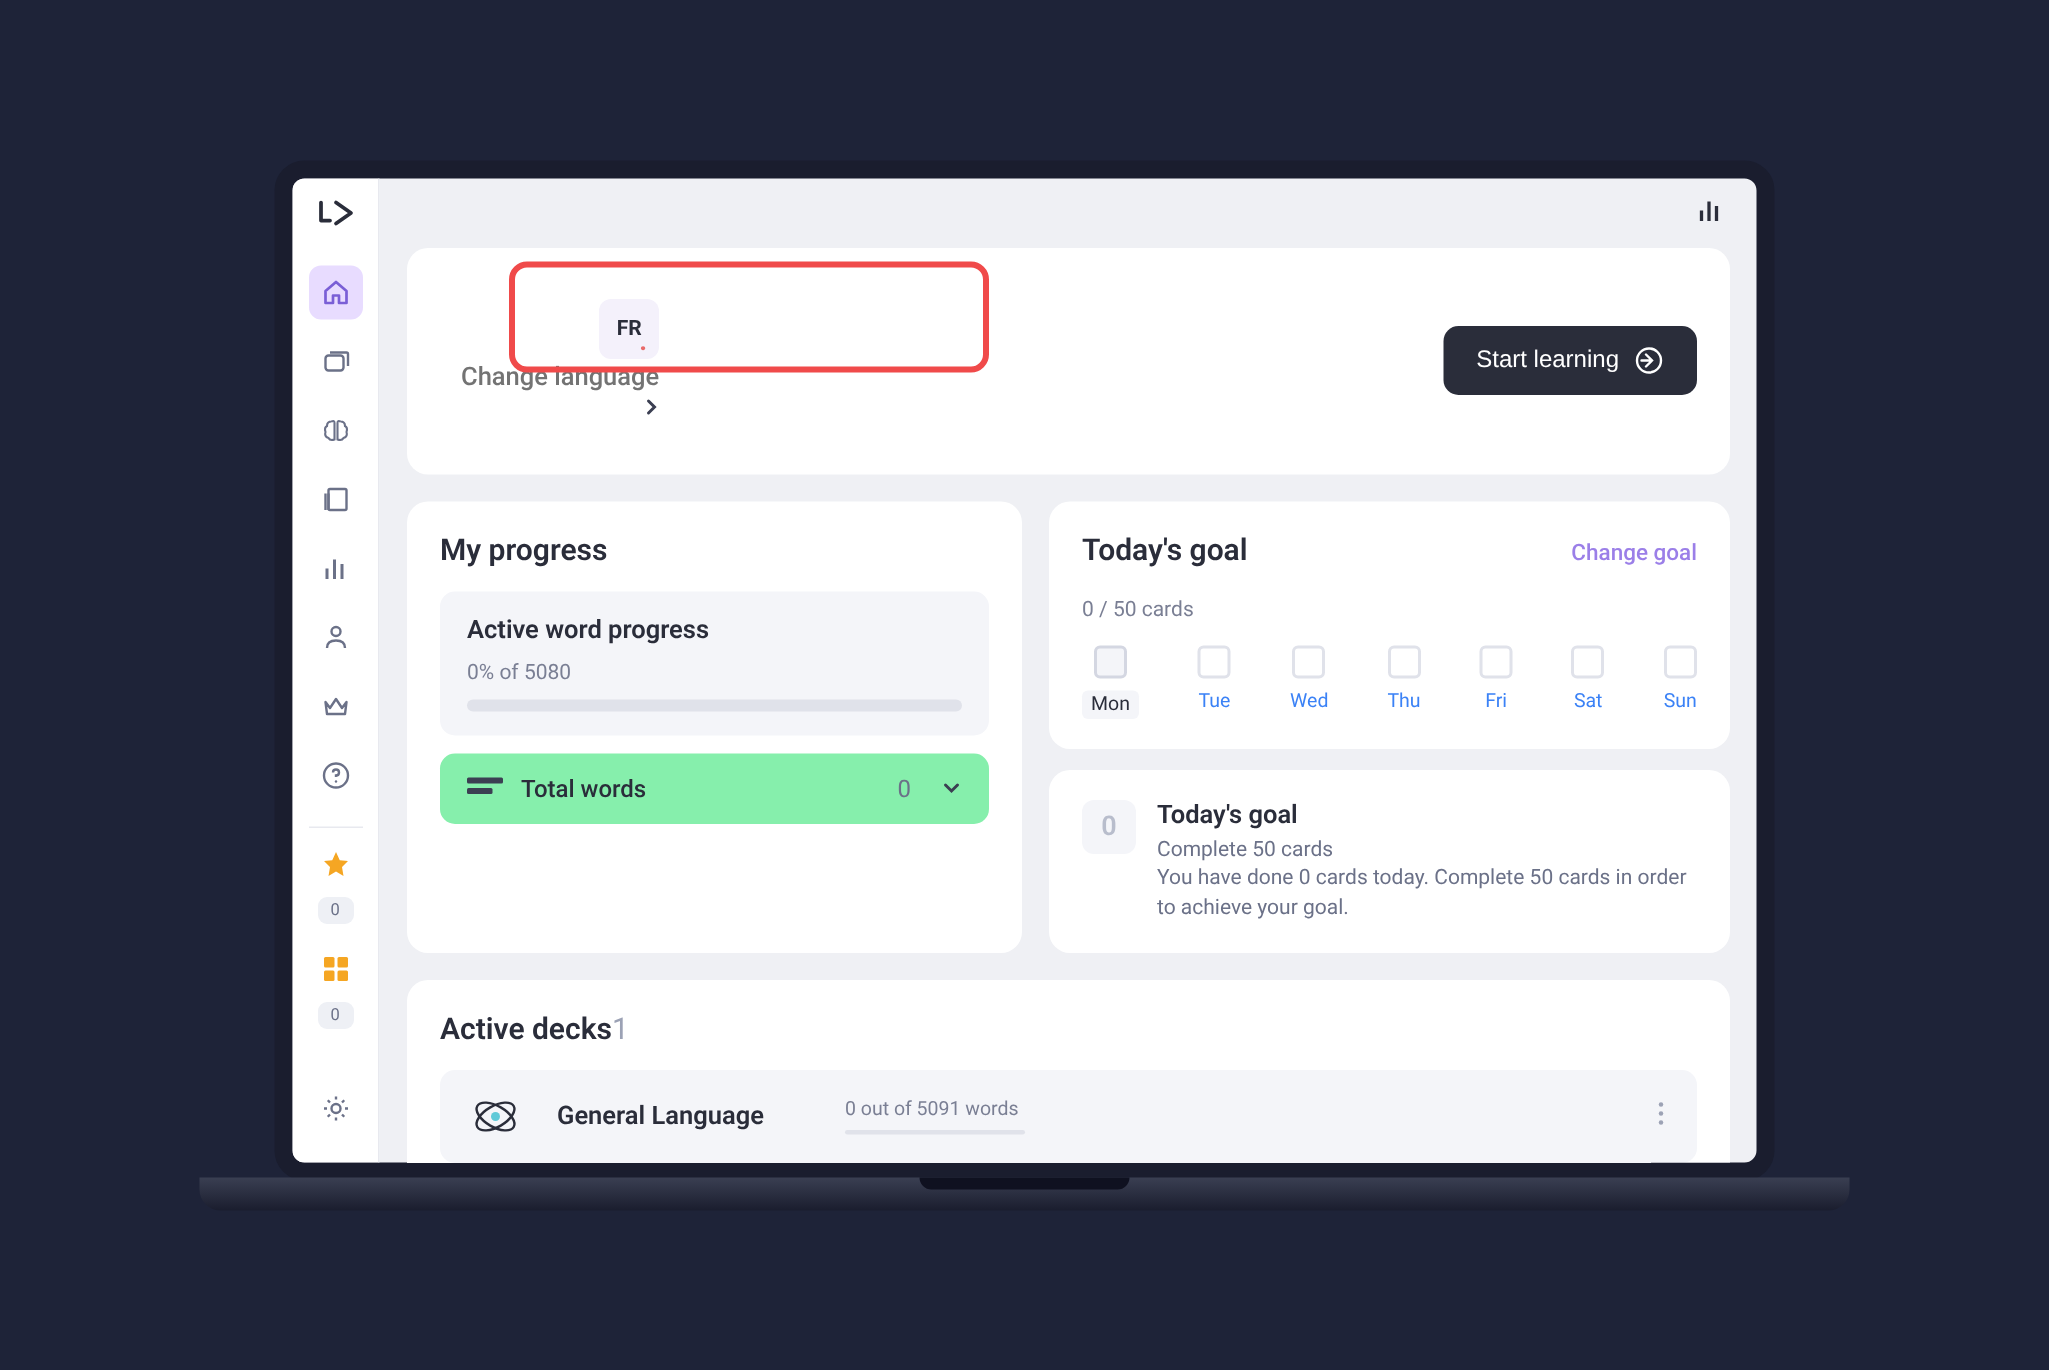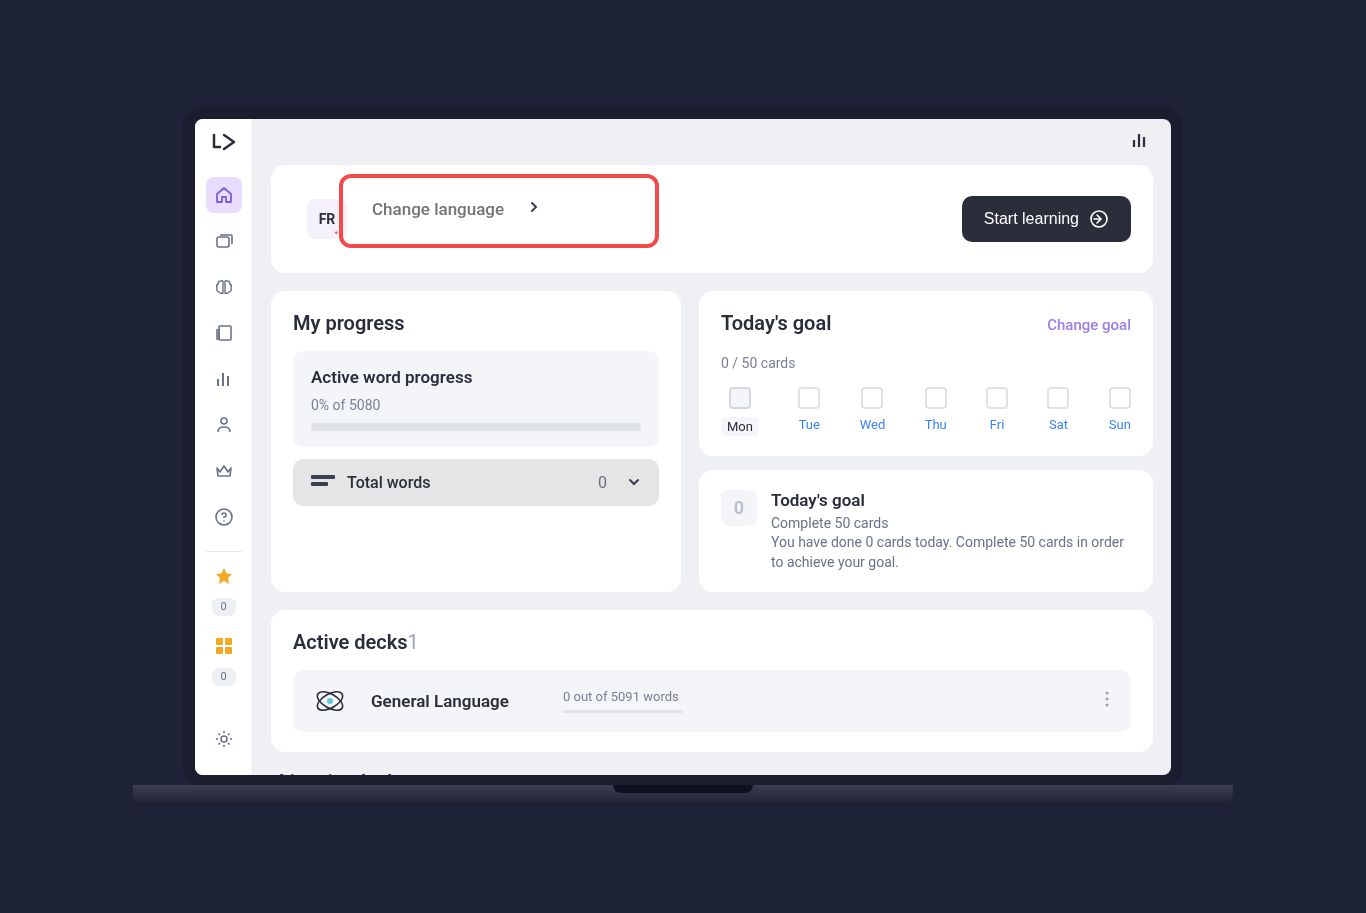--- a/index.html
+++ b/index.html
@@ -118,25 +118,26 @@
   background: #fff;
   border-radius: 14px;
   margin-top: 46px;
   padding: 20px 22px;
   display: flex;
   align-items: center;
   justify-content: space-between;
 }
 .lang-switch {
   display: flex;
-  align-items: flex-start;
-  gap: 25px;
+  align-items: flex-end;
+  gap: 2px;
   padding: 14px 28px 14px 14px;
   border-radius: 10px;
   cursor: pointer;
+  flex-direction: column;
 }
 .lang-flag {
   width: 40px;
   height: 40px;
   background: #f4f1fb;
   border-radius: 8px;
   display: flex;
   align-items: center;
   justify-content: center;
   font-weight: 700;
@@ -211,21 +212,21 @@
   font-size: 14px;
   color: #7a7f94;
   margin-bottom: 10px;
 }
 .progress-bar {
   height: 8px;
   background: #e0e2ea;
   border-radius: 4px;
 }
 .total-row {
-  background: #e5e5e5;
+  background: #86efac;
   border-radius: 10px;
   padding: 14px 18px;
   display: flex;
   align-items: center;
   gap: 12px;
 }
 .total-icon {
   width: 24px;
   height: 14px;
   display: flex;

